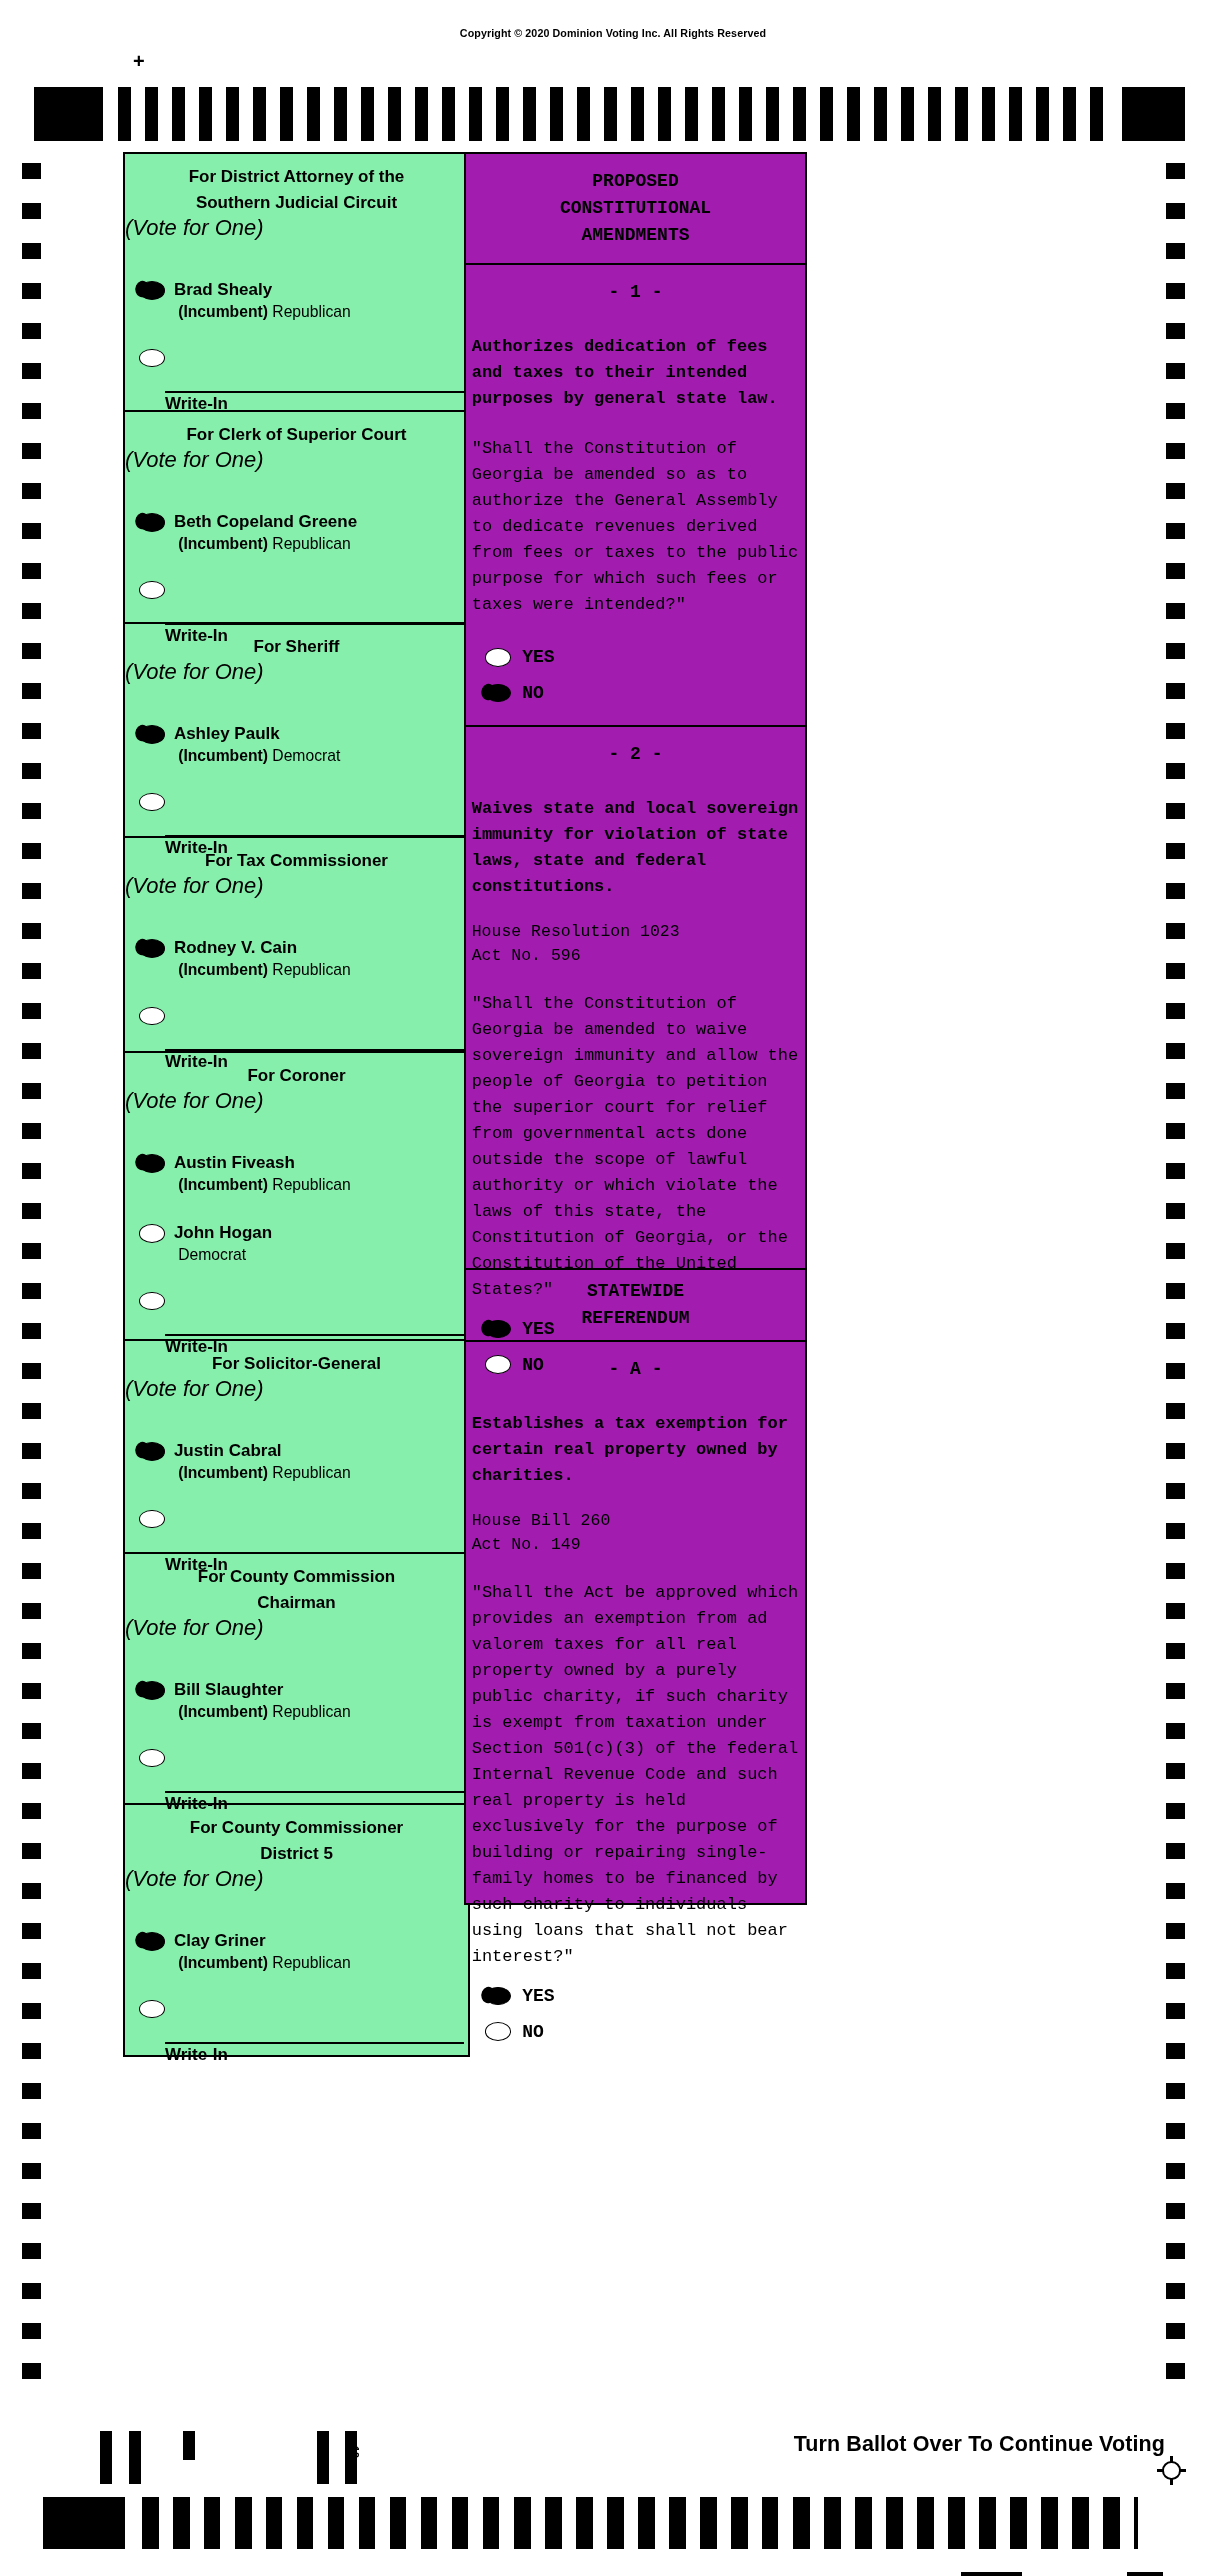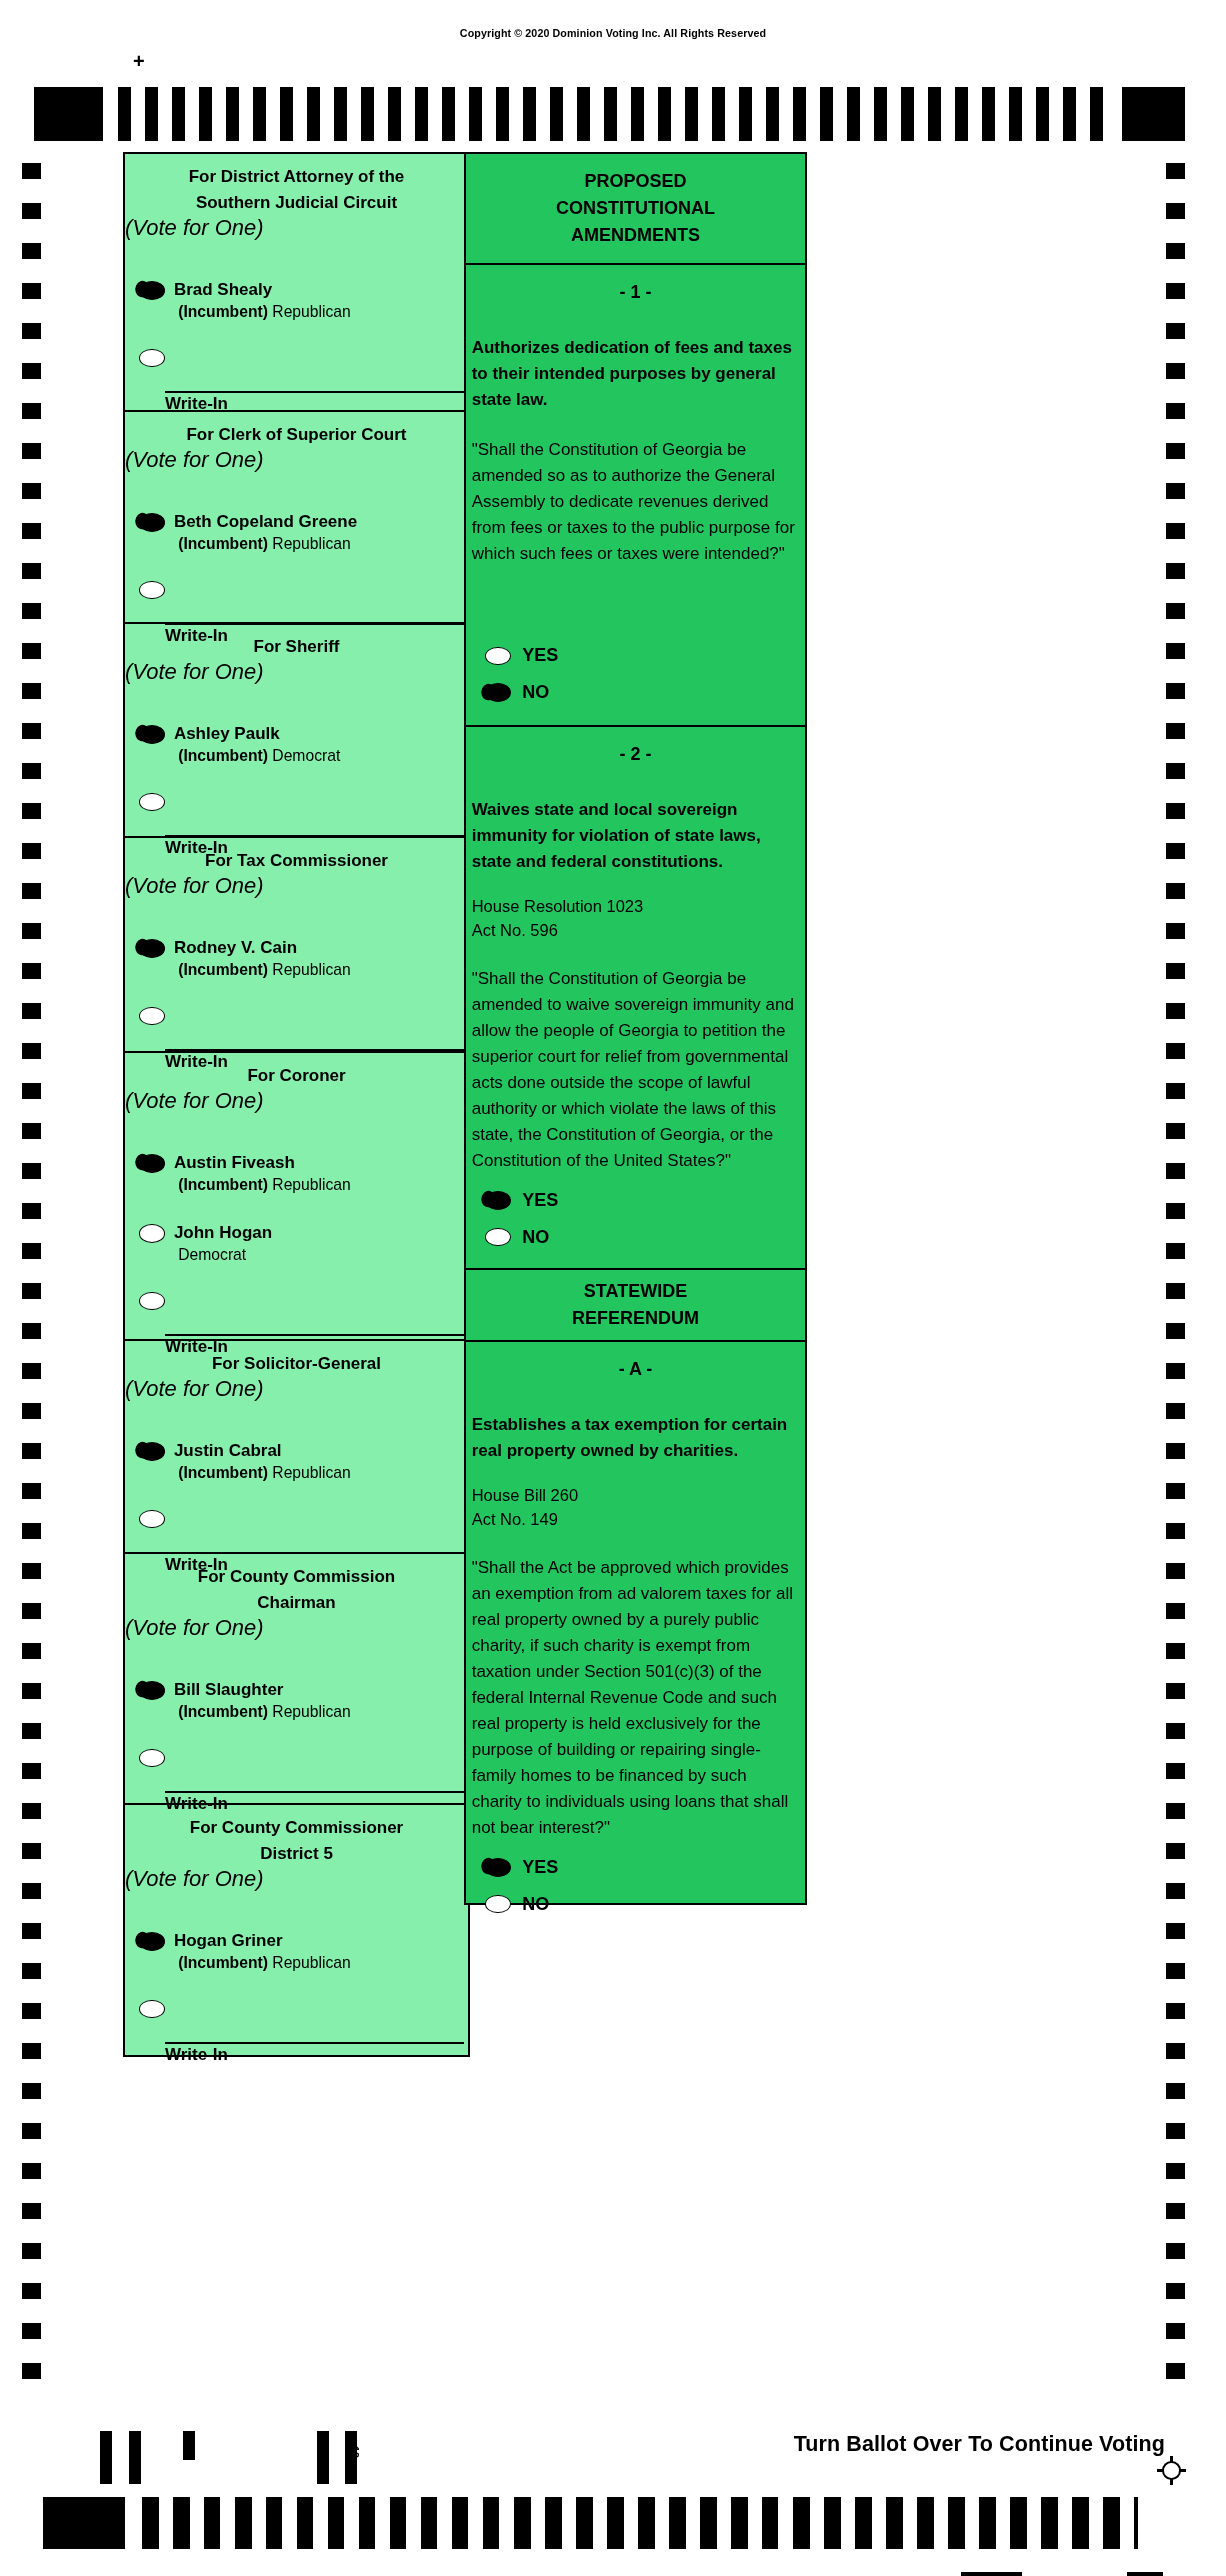--- a/index.html
+++ b/index.html
@@ -30,21 +30,21 @@
   .turnover{position:absolute;top:2432px;right:61px;font-size:21.5px;font-weight:bold;letter-spacing:0.1px;}
   .target{position:absolute;left:1157px;top:2456px;width:29px;height:29px;}
   .target .circ{position:absolute;left:5px;top:5px;width:18.6px;height:18.6px;border:2.5px solid #000;
     border-radius:50%;box-sizing:border-box;}
   .target .v{position:absolute;left:13px;top:0;width:2.9px;height:29px;
     background:linear-gradient(180deg,#000 0 7.2px,transparent 7.2px 21.5px,#000 21.5px);}
   .target .h{position:absolute;top:13px;left:0;height:2.9px;width:29px;
     background:linear-gradient(90deg,#000 0 7.2px,transparent 7.2px 21.5px,#000 21.5px);}
   
   .col-left{position:absolute;left:123px;top:152px;width:343px;border:2.1px solid #000;background:#86efac;}
-  .col-right{position:absolute;left:464px;top:152px;width:339px;border:2.1px solid #000;background:#22c55e;}
+  .col-right{position:absolute;left:464px;top:152px;width:339px;border:2.1px solid #000;background:#a21caf;font-family:Liberation Mono, monospace;}
   section{box-sizing:border-box;}
   .contest{display:flex;flex-direction:column;padding:10px 0 2.9px;}
   .contest + .contest{border-top:2.1px solid #000;}
   .c-title{font-weight:bold;font-size:17px;line-height:26px;text-align:center;}
   .c-instr{font-size:22px;line-height:24px;text-align:left;font-style:italic;}
   .cands{margin-top:39px;}
   .cand{display:flex;align-items:flex-start;margin-bottom:27px;}
   .bubble{flex:0 0 auto;display:inline-block;width:26px;height:18.6px;border:1.8px solid #000;
     border-radius:50%;background:#fff;position:relative;box-sizing:border-box;}
   .cand .bubble{margin-left:14.3px;margin-top:2.1px;}
@@ -255,21 +255,21 @@
     <section class="contest" style="height:252px">
       <div class="c-title">
         <div>For County Commissioner</div>
         <div>District 5</div>
       </div>
       <div class="c-instr">(Vote for One)</div>
       <div class="cands">
         <div class="cand">
           <span class="bubble marked"></span>
           <div class="cinfo">
-            <div class="cname">Hogan Griner</div>
+            <div class="cname">Clay Griner</div>
             <div class="cparty"><b>(Incumbent)</b> <span>Republican</span></div>
           </div>
         </div>
       </div>
       <div class="writein">
         <span class="bubble"></span>
         <div class="wline"></div>
         <div class="wlabel">Write-In</div>
       </div>
     </section>

